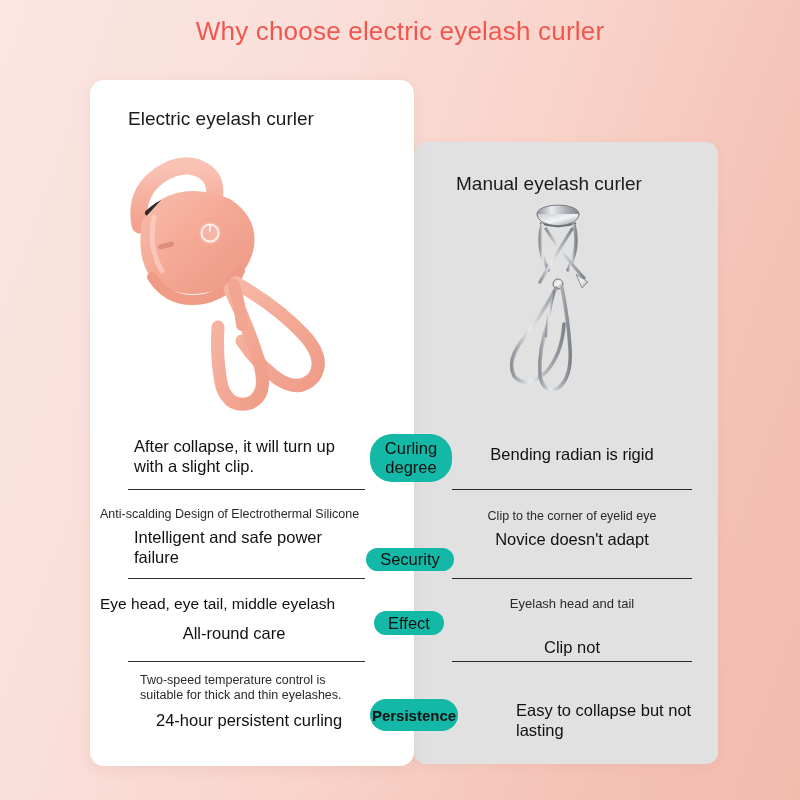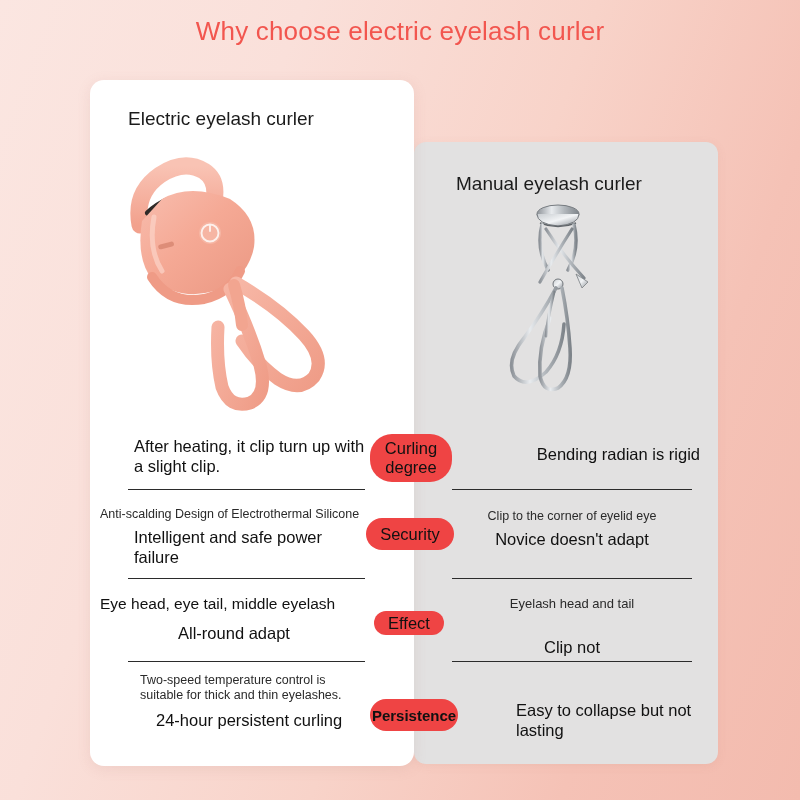--- a/index.html
+++ b/index.html
@@ -108,21 +108,21 @@
   }
   .lead-indent{ padding-left: 34px; }
   .center     { text-align: center; }
 
   
   .criterion-pill {
     position: absolute;
     display: flex;
     align-items: center;
     justify-content: center;
-    background: #ef4444;
+    background: #14b8a6;
     border-radius: 22px;
     color: #111111;
     font-size: 16.5px;
     line-height: 19px;
     text-align: center;
     white-space: pre-line;
   }
 </style>
 </head>
 <body>
@@ -210,50 +210,50 @@
   <path d="M60 92 Q46 118 28 142 Q10 164 18 180 Q30 194 50 176 Q66 158 68 128" fill="none" stroke="url(#metal)" stroke-width="3.6" stroke-linecap="round"></path>
 
   <path d="M66 92 Q72 122 74 152 Q76 182 62 192 Q48 198 44 180 Q42 152 54 122" fill="none" stroke="url(#metal)" stroke-width="3.6" stroke-linecap="round"></path>
 
   <path d="M58 96 Q52 120 50 140" fill="none" stroke="url(#metal)" stroke-width="3" stroke-linecap="round"></path>
 </svg>
 
 <div id="comparison-table">
 
   <div class="cell left lead-indent" style="top:436px;">
-    <div class="main">After heating, it clip turn up with a slight clip.</div>
+    <div class="main">After collapse, it will turn up with a slight clip.</div>
   </div>
 
   <div class="criterion-pill" style="left:370px; top:434px; width:82px; height:48px;">Curling degree</div>
 
-  <div class="cell right center" style="top:444px;text-align:right;">
+  <div class="cell right center" style="top:444px;">
     <div class="main">Bending radian is rigid</div>
   </div>
 
   <div class="row-divider left" style="top:489px;"></div>
   <div class="row-divider right" style="top:489px;"></div>
 
   <div class="cell left" style="top:507px;">
     <div class="sub">Anti-scalding Design of Electrothermal Silicone</div>
     <div class="main lead-indent" style="margin-top:5px;">Intelligent and safe power failure</div>
   </div>
 
-  <div class="criterion-pill" style="left:366px; top:518px; width:88px; height:32px;">Security</div>
+  <div class="criterion-pill" style="left:366px; top:548px; width:88px; height:23px;">Security</div>
 
   <div class="cell right center" style="top:509px;">
     <div class="sub">Clip to the corner of eyelid eye</div>
     <div class="main" style="margin-top:5px;">Novice doesn't adapt</div>
   </div>
 
   <div class="row-divider left" style="top:578px;"></div>
   <div class="row-divider right" style="top:578px;"></div>
 
   <div class="cell left" style="top:594px;">
     <div class="main" style="font-size:15.5px;">Eye head, eye tail, middle eyelash</div>
-    <div class="main center" style="margin-top:9px;">All-round adapt</div>
+    <div class="main center" style="margin-top:9px;">All-round care</div>
   </div>
 
   <div class="criterion-pill" style="left:374px; top:611px; width:70px; height:24px;">Effect</div>
 
   <div class="cell right center" style="top:597px;">
     <div class="sub" style="font-size:13px;">Eyelash head and tail</div>
     <div class="main" style="margin-top:25px;">Clip not</div>
   </div>
 
   <div class="row-divider left" style="top:661px;"></div>

